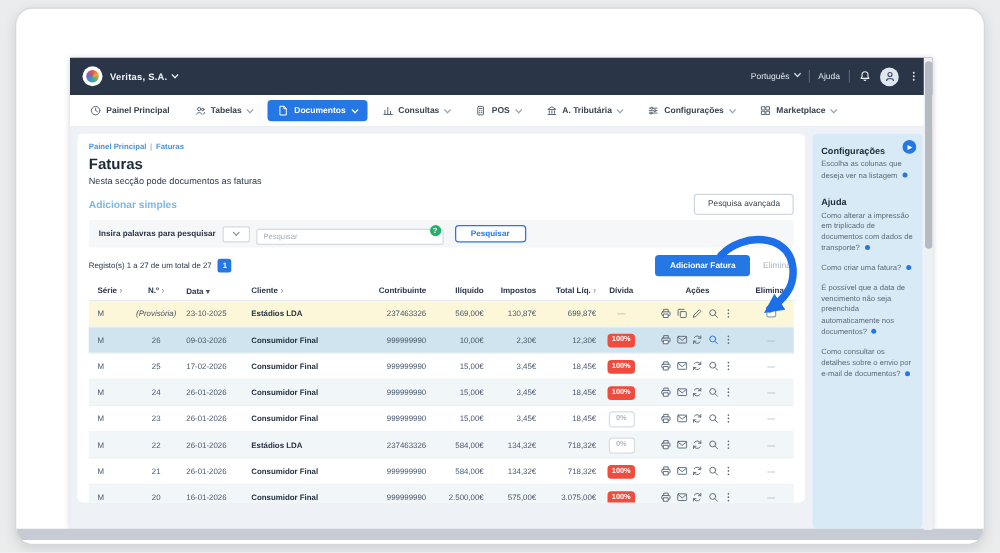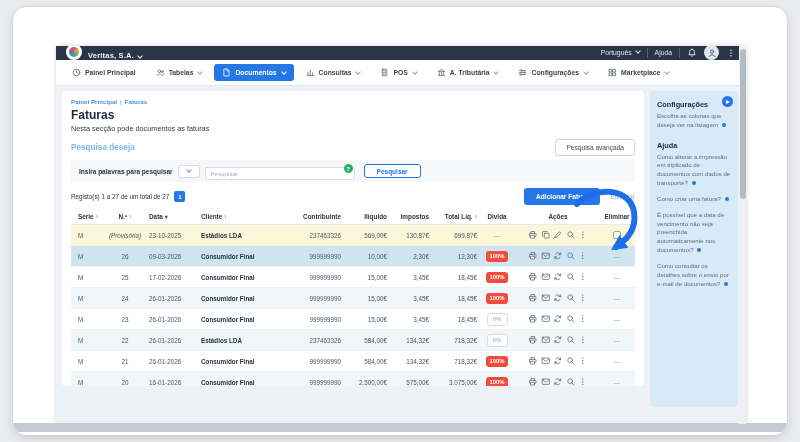--- a/index.html
+++ b/index.html
@@ -2,21 +2,21 @@
 <html><head>
 <meta charset="utf-8">
 <style>
 *{margin:0;padding:0;box-sizing:border-box}
 html,body{width:800px;height:442px}
 body{background:#ebecee;font-family:"Liberation Sans",sans-serif;position:relative;overflow:hidden;-webkit-font-smoothing:antialiased}
 .frame{position:absolute;left:12px;top:6px;width:776px;height:430px;background:#fff;border:1px solid #d6d7da;border-radius:14px;box-shadow:0 3px 10px rgba(0,0,0,.12);overflow:hidden}
 .bottombar{position:absolute;left:0;right:0;bottom:3px;height:9px;background:#c7cbd3}
 .app{position:absolute;left:43px;top:39px;width:690px;height:378px;background:#eef2f6;overflow:hidden;box-shadow:0 0 5px rgba(0,0,0,.18)}
 
-.topbar{height:14px;background:#2a3547;display:flex;align-items:flex-end;padding:0 10px;color:#f2f5f9}
+.topbar{height:30px;background:#2a3547;display:flex;align-items:center;padding:0 10px;color:#f2f5f9}
 .logo{width:16px;height:16px;border-radius:50%;background:#fff;display:flex;align-items:center;justify-content:center;margin-right:6px}
 .logo i{display:block;width:10px;height:10px;border-radius:50%;background:conic-gradient(#e2574c,#f0a13a,#49b66e,#3f8fd8,#7f62b8,#e2574c)}
 .brand{font-size:7.5px;font-weight:700;letter-spacing:.2px}
 .chev{width:4px;height:4px;border-right:1.2px solid currentColor;border-bottom:1.2px solid currentColor;transform:rotate(45deg);display:inline-block;margin:0 0 2px 4px}
 .tb-right{margin-left:auto;display:flex;align-items:center;gap:7px;font-size:6.8px;color:#dfe5ec}
 .tb-sep{width:1px;height:10px;background:#55617a}
 .ico{display:inline-block}
 .ico svg{display:block;width:100%;height:100%;fill:none;stroke:currentColor;stroke-width:1.4;stroke-linecap:round;stroke-linejoin:round}
 .ico .f{fill:currentColor;stroke:none}
 .bell{width:10px;height:10px;color:#eef2f7}
@@ -235,21 +235,21 @@
 
     <div class="content">
       <section class="main">
         <div class="crumb">
           <span>Painel Principal</span><span class="sep">|</span><span>Faturas</span>
         </div>
         <h1 class="title">Faturas</h1>
         <div class="subtitle">Nesta secção pode documentos as faturas</div>
 
         <div class="secrow">
-          <span class="sec-label">Pesquisa deseja</span>
+          <span class="sec-label">Adicionar simples</span>
           <button class="btn-adv">Pesquisa avançada</button>
         </div>
 
         <div class="searchband">
           <label>Insira palavras para pesquisar</label>
           <span class="mini-select">
               <span class="chev"></span>
             </span>
           <span class="inputwrap">
             <input class="search-input" placeholder="Pesquisar" style="">

